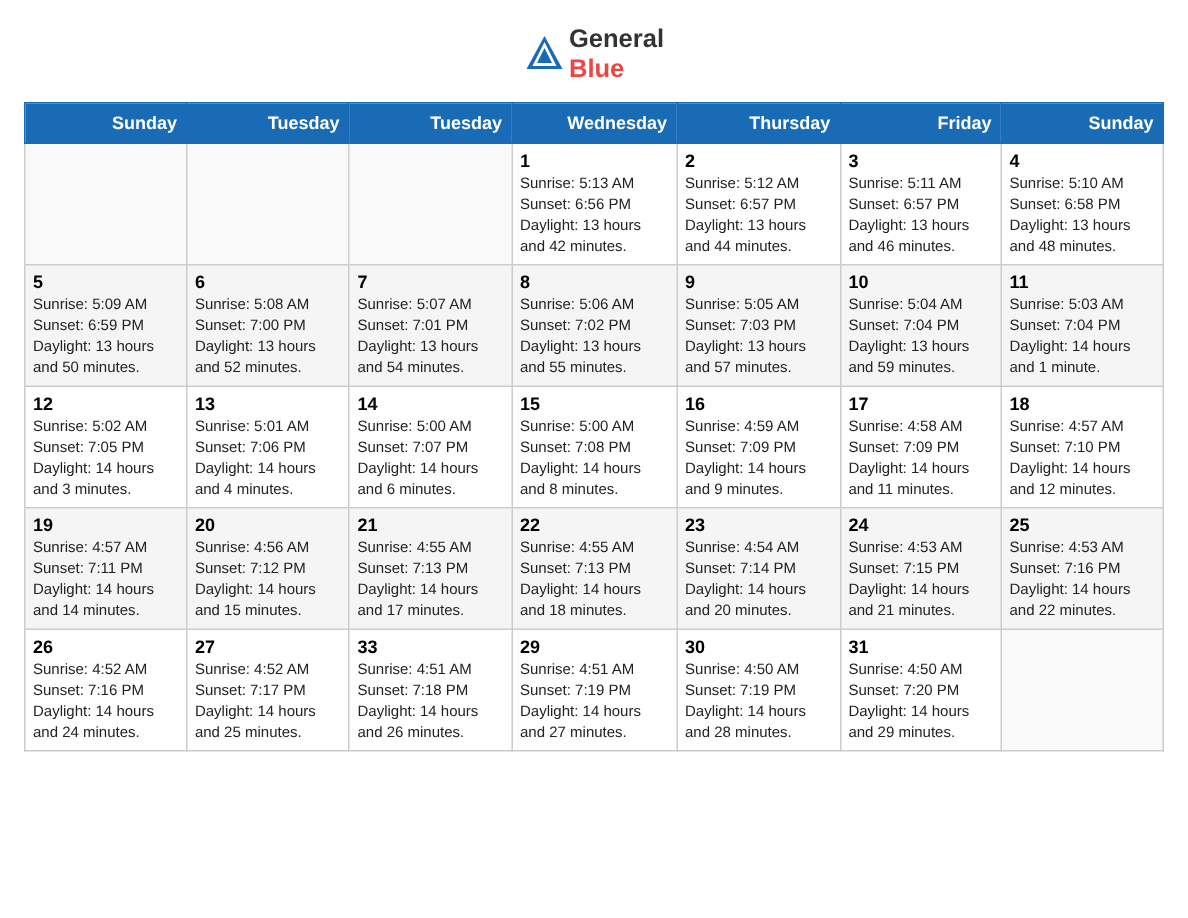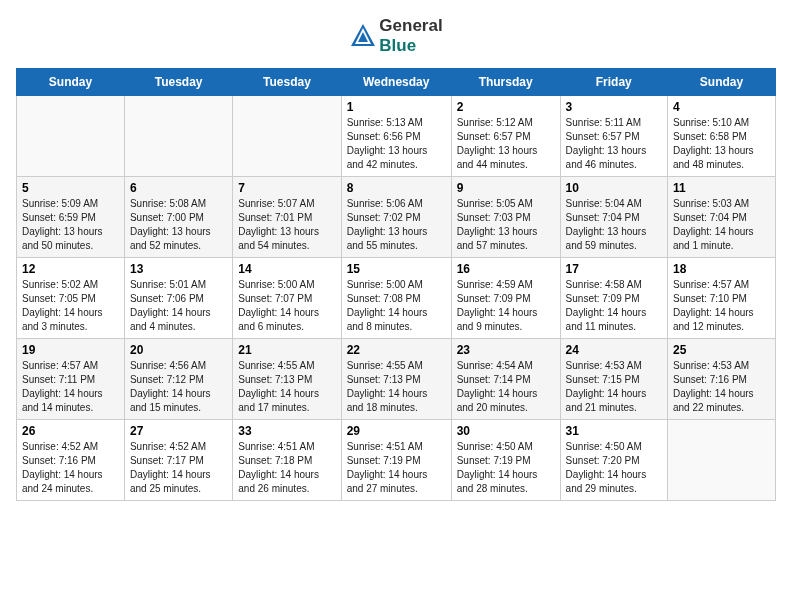--- a/index.html
+++ b/index.html
@@ -38,21 +38,21 @@
       color: #555;
     }
     table {
       width: 100%;
       border-collapse: collapse;
       font-size: 11px;
     }
     thead tr th {
       background-color: #1a6bb5;
       color: #fff;
-      text-align: center;
+      text-align: right;
       padding: 6px 6px;
       font-size: 12px;
       font-weight: bold;
       border: 1px solid #1a6bb5;
     }
     tbody tr td {
       border: 1px solid #ccc;
       vertical-align: top;
       padding: 4px 5px;
       width: 113px;
@@ -81,21 +81,21 @@
 
 <div class="header">
   <div class="logo">
     <svg class="logo-icon" viewBox="0 0 28 28" xmlns="http://www.w3.org/2000/svg">
       <polygon points="14,2 26,24 2,24" fill="#1a6bb5"></polygon>
       <polygon points="14,6 22,22 6,22" fill="#fff"></polygon>
       <polygon points="14,10 19,20 9,20" fill="#1a6bb5"></polygon>
     </svg>
     <div>
       <span style="font-size:17px;font-weight:bold;color:#333;">General</span><br>
-      <span style="font-size:17px;font-weight:bold;color:#0f766e;">Blue</span>
+      <span style="font-size:17px;font-weight:bold;color:#ef4444;">Blue</span>
     </div>
   </div>
   <div class="title-block">
     <div class="month-year"></div>
     <div class="location"></div>
   </div>
 </div>
 
 <table>
   <thead>

